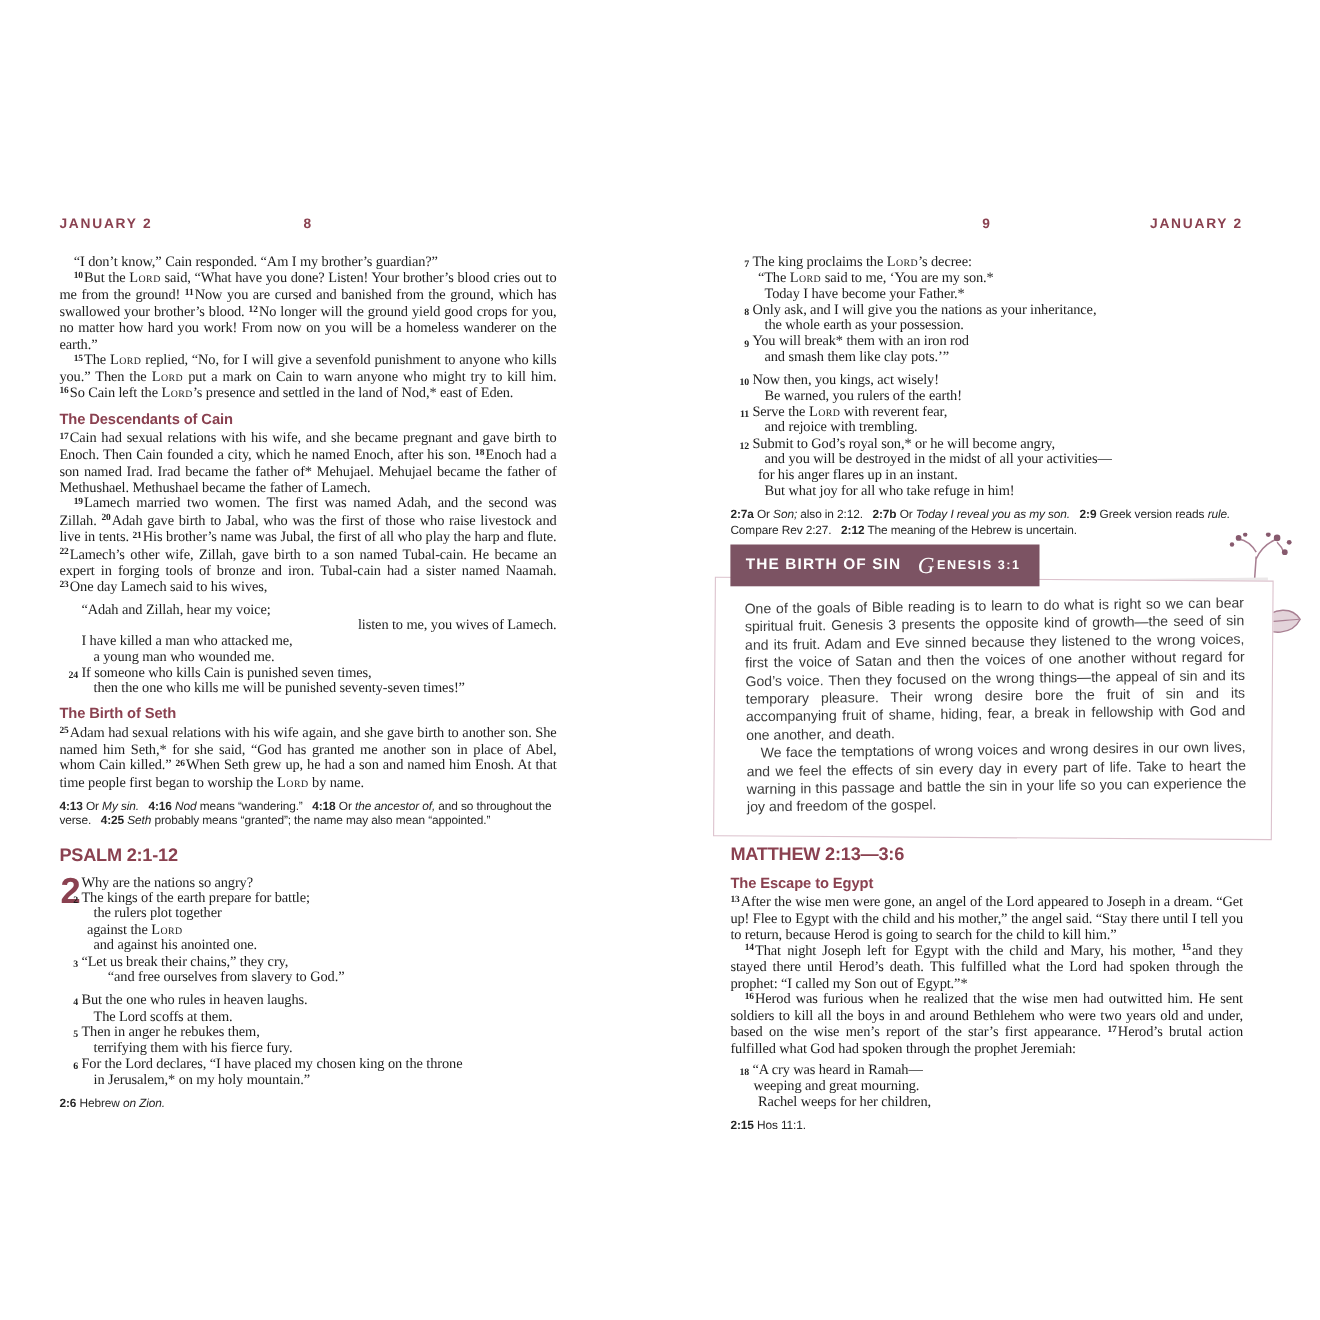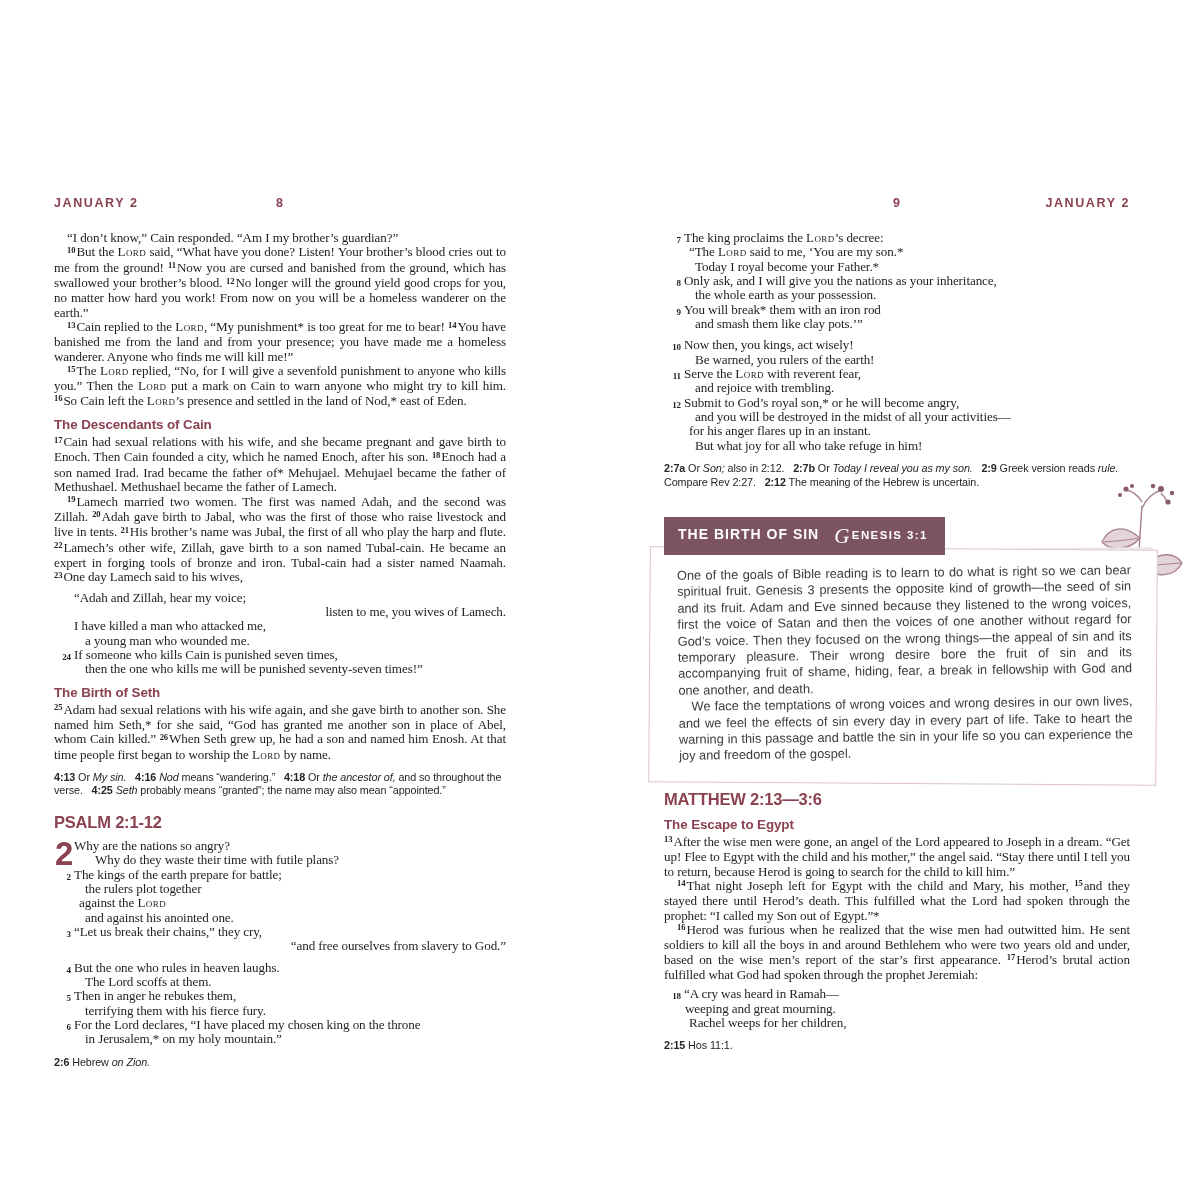--- a/index.html
+++ b/index.html
@@ -23,21 +23,21 @@
   .poem{position:relative;padding-left:20px;margin:5px 0 6px}
   .stanza{margin-bottom:7px}
   .stanza:last-child{margin-bottom:0}
   .pline{position:relative;font-size:13.1px;line-height:14.35px;letter-spacing:-0.1px}
   .vn{position:absolute;width:16px;text-align:right;font-size:9px;font-weight:700;top:2px}
   .dropcap{position:absolute;left:1px;top:2px;font:700 33px "Liberation Sans",sans-serif;
            color:#8a4150;line-height:26px;letter-spacing:-1px}
   .footnotes{margin-top:9px;font:10.8px/13.4px "Liberation Sans",sans-serif;color:#262626;letter-spacing:-.1px}
   .footnotes b{font-weight:700}
   .footnotes em{font-style:italic}
-  .devo{position:relative;margin:28px -24px 10px -10px;z-index:1}
+  .devo{position:relative;margin:6px -24px 10px -10px;z-index:1}
   .devo-banner{position:relative;z-index:3;display:inline-block;background:#7c5363;color:#fff;
                padding:7px 17px 6px 14px;margin-left:10px;white-space:nowrap}
   .devo-title{font:700 14px "Liberation Sans",sans-serif;letter-spacing:1px}
   .devo-ref{font:600 11.5px "Liberation Sans",sans-serif;letter-spacing:1.4px;margin-left:15px}
   .devo-ref .ginit{font-family:"Liberation Serif",serif;font-style:italic;font-weight:400;
                    font-size:21px;vertical-align:-4px;margin-right:1px}
   .devo-box{position:relative;background:#ebe8e9;margin-top:-5px;padding:15px 22px 13px 24px;
             transform:rotate(-.7deg);z-index:2}
   .devo-box::before{content:"";position:absolute;z-index:-1;left:-5px;right:-3px;top:-2px;bottom:-9px;
             background:#fff;border:1px solid #dcc2cd;transform:rotate(1.1deg)}
@@ -77,21 +77,20 @@
 </svg>
 
 <div class="page" id="page-left">
   <div class="running-head">
     <span class="rh-date rh-left">JANUARY 2</span>
     <span class="rh-num">8</span>
   </div>
   <div id="left-body">
       <p class="para ind">“I don’t know,” Cain responded. “Am I my brother’s guardian?”</p>
       <p class="para ind"><sup class="vnum">10</sup>But the <span class="sc">Lord</span> said, “What have you done? Listen! Your brother’s blood cries out to me from the ground! <sup class="vnum">11</sup>Now you are cursed and banished from the ground, which has swallowed your brother’s blood. <sup class="vnum">12</sup>No longer will the ground yield good crops for you, no matter how hard you work! From now on you will be a homeless wanderer on the earth.”</p>
-      <p class="para ind"><sup class="vnum">13</sup>Cain replied to the <span class="sc">Lord</span>, “My punishment* is too great for me to bear! <sup class="vnum">14</sup>You have banished me from the land and from your presence; you have made me a homeless wanderer. Anyone who finds me will kill me!”</p>
       <p class="para ind"><sup class="vnum">15</sup>The <span class="sc">Lord</span> replied, “No, for I will give a sevenfold punishment to anyone who kills you.” Then the <span class="sc">Lord</span> put a mark on Cain to warn anyone who might try to kill him. <sup class="vnum">16</sup>So Cain left the <span class="sc">Lord</span>’s presence and settled in the land of Nod,* east of Eden.</p>
       <div class="subhead">The Descendants of Cain</div>
       <p class="para"><sup class="vnum">17</sup>Cain had sexual relations with his wife, and she became pregnant and gave birth to Enoch. Then Cain founded a city, which he named Enoch, after his son. <sup class="vnum">18</sup>Enoch had a son named Irad. Irad became the father of* Mehujael. Mehujael became the father of Methushael. Methushael became the father of Lamech.</p>
       <p class="para ind"><sup class="vnum">19</sup>Lamech married two women. The first was named Adah, and the second was Zillah. <sup class="vnum">20</sup>Adah gave birth to Jabal, who was the first of those who raise livestock and live in tents. <sup class="vnum">21</sup>His brother’s name was Jubal, the first of all who play the harp and flute. <sup class="vnum">22</sup>Lamech’s other wife, Zillah, gave birth to a son named Tubal-cain. He became an expert in forging tools of bronze and iron. Tubal-cain had a sister named Naamah. <sup class="vnum">23</sup>One day Lamech said to his wives,</p>
       <div class="poem">
         <div class="stanza">
           <div class="pline" style="margin-left: 0px;"><span class="ltext">“Adah and Zillah, hear my voice;</span></div>
           <div class="pline" style="margin-left: 11px; text-align: right;"><span class="ltext">listen to me, you wives of Lamech.</span></div>
           <div class="pline" style="margin-left: 0px;"><span class="ltext">I have killed a man who attacked me,</span></div>
           <div class="pline" style="margin-left: 11px;"><span class="ltext">a young man who wounded me.</span></div>
@@ -100,27 +99,26 @@
         </div>
       </div>
       <div class="subhead">The Birth of Seth</div>
       <p class="para"><sup class="vnum">25</sup>Adam had sexual relations with his wife again, and she gave birth to another son. She named him Seth,* for she said, “God has granted me another son in place of Abel, whom Cain killed.” <sup class="vnum">26</sup>When Seth grew up, he had a son and named him Enosh. At that time people first began to worship the <span class="sc">Lord</span> by name.</p>
       <div class="footnotes"><span class="fn"><b>4:13</b> Or <em>My sin.</em></span>&nbsp;&nbsp; <span class="fn"><b>4:16</b> <em>Nod</em> means “wandering.”</span>&nbsp;&nbsp; <span class="fn"><b>4:18</b> Or <em>the ancestor of,</em> and so throughout the verse.</span>&nbsp;&nbsp; <span class="fn"><b>4:25</b> <em>Seth</em> probably means “granted”; the name may also mean “appointed.”</span></div>
       <div class="section-head">PSALM 2:1-12</div>
       <div class="poem">
         <span class="dropcap">2</span>
         <div class="stanza">
           <div class="pline" style=""><span class="ltext">Why are the nations so angry?</span></div>
-          <div class="pline" style="margin-left: 21px;"><span class="ltext">Why do they waste their time with futile plans?</span></div>
           <div class="pline" style="margin-left: 0px;"><span class="vn" style="left: -19px;">2</span><span class="ltext">The kings of the earth prepare for battle;</span></div>
           <div class="pline" style="margin-left: 11px;"><span class="ltext">the rulers plot together</span></div>
           <div class="pline" style="margin-left: 5px;"><span class="ltext">against the <span class="sc">Lord</span></span></div>
           <div class="pline" style="margin-left: 11px;"><span class="ltext">and against his anointed one.</span></div>
           <div class="pline" style="margin-left: 0px;"><span class="vn" style="left: -19px;">3</span><span class="ltext">“Let us break their chains,” they cry,</span></div>
-          <div class="pline" style="margin-left: 24px; text-align: right;"><span class="ltext">“and free ourselves from slavery to God.”</span></div>
+          <div class="pline" style="margin-left: 24px;"><span class="ltext">“and free ourselves from slavery to God.”</span></div>
         </div>
         <div class="stanza">
           <div class="pline" style="margin-left: 0px;"><span class="vn" style="left: -19px;">4</span><span class="ltext">But the one who rules in heaven laughs.</span></div>
           <div class="pline" style="margin-left: 11px;"><span class="ltext">The Lord scoffs at them.</span></div>
           <div class="pline" style="margin-left: 0px;"><span class="vn" style="left: -19px;">5</span><span class="ltext">Then in anger he rebukes them,</span></div>
           <div class="pline" style="margin-left: 11px;"><span class="ltext">terrifying them with his fierce fury.</span></div>
           <div class="pline" style="margin-left: 0px;"><span class="vn" style="left: -19px;">6</span><span class="ltext">For the Lord declares, “I have placed my chosen king on the throne</span></div>
           <div class="pline" style="margin-left: 11px;"><span class="ltext">in Jerusalem,* on my holy mountain.”</span></div>
         </div>
       </div>
@@ -131,21 +129,21 @@
 <div class="page" id="page-right">
   <div class="running-head">
     <span class="rh-num">9</span>
     <span class="rh-date rh-right">JANUARY 2</span>
   </div>
   <div id="right-body">
       <div class="poem">
         <div class="stanza">
           <div class="pline" style="margin-left: 0px;"><span class="vn" style="left: -19px;">7</span><span class="ltext">The king proclaims the <span class="sc">Lord</span>’s decree:</span></div>
           <div class="pline" style="margin-left: 5px;"><span class="ltext">“The <span class="sc">Lord</span> said to me, ‘You are my son.*</span></div>
-          <div class="pline" style="margin-left: 11px;"><span class="ltext">Today I royal become your Father.*</span></div>
+          <div class="pline" style="margin-left: 11px;"><span class="ltext">Today I have become your Father.*</span></div>
           <div class="pline" style="margin-left: 0px;"><span class="vn" style="left: -19px;">8</span><span class="ltext">Only ask, and I will give you the nations as your inheritance,</span></div>
           <div class="pline" style="margin-left: 11px;"><span class="ltext">the whole earth as your possession.</span></div>
           <div class="pline" style="margin-left: 0px;"><span class="vn" style="left: -19px;">9</span><span class="ltext">You will break* them with an iron rod</span></div>
           <div class="pline" style="margin-left: 11px;"><span class="ltext">and smash them like clay pots.’”</span></div>
         </div>
         <div class="stanza">
           <div class="pline" style="margin-left: 0px;"><span class="vn" style="left: -19px;">10</span><span class="ltext">Now then, you kings, act wisely!</span></div>
           <div class="pline" style="margin-left: 11px;"><span class="ltext">Be warned, you rulers of the earth!</span></div>
           <div class="pline" style="margin-left: 0px;"><span class="vn" style="left: -19px;">11</span><span class="ltext">Serve the <span class="sc">Lord</span> with reverent fear,</span></div>
           <div class="pline" style="margin-left: 11px;"><span class="ltext">and rejoice with trembling.</span></div>

